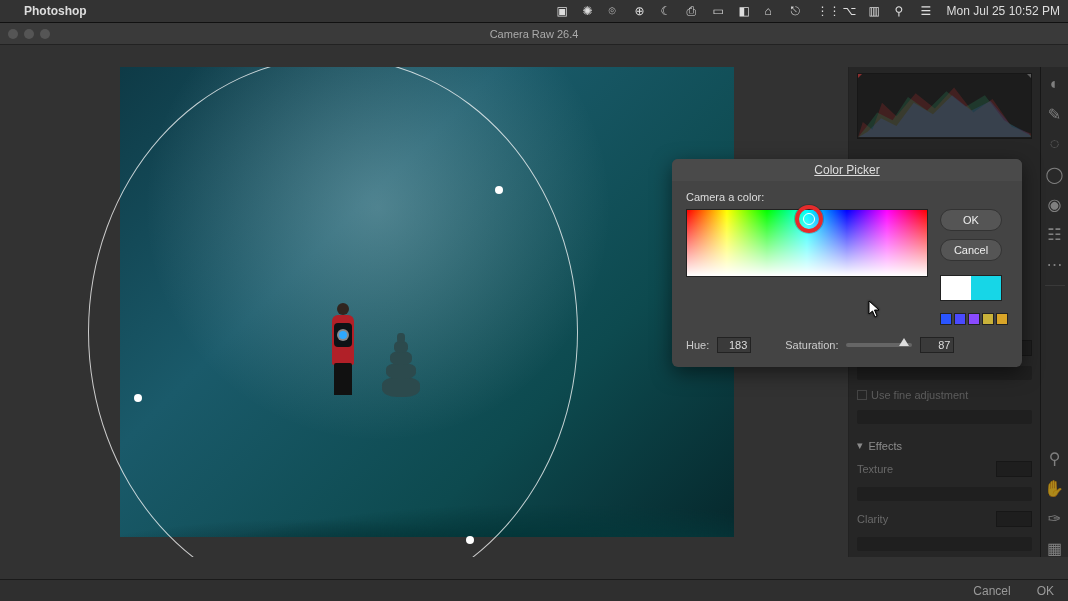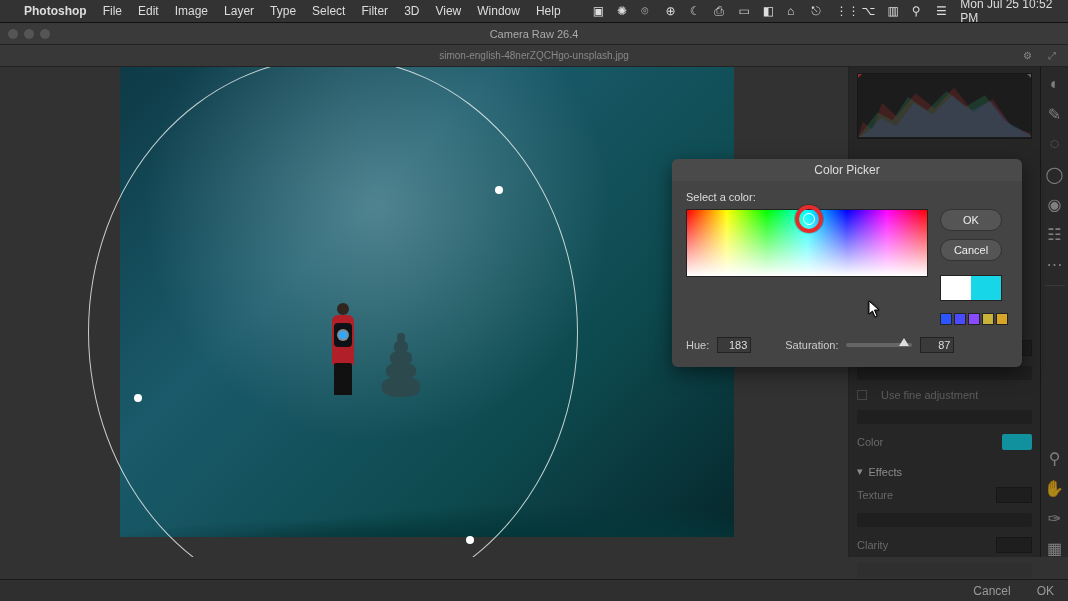--- a/index.html
+++ b/index.html
@@ -58,32 +58,32 @@
 .histogram .clip { position: absolute; top: -4px; width: 0; height: 0; border: 4px solid transparent; }
 .histogram .clip.left { left: 0; border-top-color: #c44; border-left-color: #c44; }
 .histogram .clip.right { right: 0; border-top-color: #888; border-right-color: #888; }
 .histogram svg { position: absolute; inset: 0; }
 .panel-row { display: flex; justify-content: space-between; align-items: center; padding: 5px 0; }
 .panel-row .label { color: #999; }
 .panel-row .slider-placeholder { height: 14px; background: #2f2f2f; border-radius: 2px; width: 100%; position: relative; }
 .panel-row .value-box { width: 36px; height: 16px; background: #2d2d2d; border: 1px solid #222; text-align: right; padding: 0 3px; color: #bbb; }
 .panel-section-title { margin-top: 6px; padding: 4px 0; color: #ccc; display: flex; align-items: center; gap: 6px; }
 .color-swatch { width: 30px; height: 16px; background: #1ad6e8; border-radius: 2px; }
-.checkbox-row { display: flex; align-items: center; gap: 14px; padding: 4px 0; color: #888; }
+.checkbox-row { display: flex; align-items: center; gap: 4px; padding: 4px 0; color: #888; }
 .checkbox-row .cb { width: 10px; height: 10px; border: 1px solid #666; }
 
 .cr-footer { position: absolute; left: 0; right: 0; bottom: 22px; height: 22px; background: #383838; border-top: 1px solid #222; display: flex; align-items: center; padding: 0 10px; color: #aaa; font-size: 11px; gap: 14px; }
 .cr-footer .spacer { flex: 1; }
 .cr-footer .view-toggle { width: 16px; height: 16px; background: #555; border-radius: 2px; margin-left: 6px; }
 
 .cr-bottombar { position: absolute; left: 0; right: 0; bottom: 0; height: 22px; background: #2f2f2f; display: flex; align-items: center; justify-content: flex-end; padding: 0 14px; gap: 26px; color: #999; font-size: 12px; border-top: 1px solid #1a1a1a; }
 
 
 .color-picker { position: absolute; left: 672px; top: 159px; width: 350px; background: #444; border-radius: 6px; box-shadow: 0 6px 20px rgba(0,0,0,0.5); color: #ddd; font-size: 11px; }
-.cp-title { height: 22px; background: #4a4a4a; border-radius: 6px 6px 0 0; display: flex; align-items: center; justify-content: center; font-size: 12px; color: #ddd; }
+.cp-title { height: 22px; background: #4a4a4a; border-radius: 6px 6px 0 0; display: flex; align-items: center; justify-content: center; font-size: 12px; color: #ddd; text-decoration: underline; }
 .cp-body { padding: 10px 14px 14px 14px; position: relative; }
 .cp-label { margin-bottom: 6px; }
 .cp-row { display: flex; gap: 12px; }
 .cp-field { position: relative; width: 242px; height: 68px; border: 1px solid #222;
   background: linear-gradient(to top, #fff, rgba(255,255,255,0) 100%),
               linear-gradient(to right, #ff0000 0%, #ffff00 16.6%, #00ff00 33.3%, #00ffff 50%, #0000ff 66.6%, #ff00ff 83.3%, #ff0000 100%);
 }
 .cp-field .marker { position: absolute; width: 28px; height: 28px; border: 4px solid #e52b2b; border-radius: 50%; transform: translate(-50%, -50%); pointer-events: none; box-shadow: 0 0 0 1px rgba(0,0,0,0.2); }
 .cp-field .marker .inner { position: absolute; inset: 4px; border: 1px solid #fff; border-radius: 50%; }
 .cp-buttons { display: flex; flex-direction: column; gap: 8px; }
@@ -99,33 +99,20 @@
 .cp-sliders .track .thumb { position: absolute; top: -5px; width: 0; height: 0; border-left: 5px solid transparent; border-right: 5px solid transparent; border-bottom: 8px solid #ddd; transform: translateX(-50%); }
 .cursor-arrow { position: absolute; left: 868px; top: 300px; width: 14px; height: 18px; pointer-events: none; }
 .cursor-arrow svg { filter: drop-shadow(0 0 1px rgba(0,0,0,0.8)); }
 </style>
 </head>
 <body>
 
 <div class="menubar">
   <span class="apple"></span>
   <span class="app-name">Photoshop</span>
-  <div class="menus">
-    <span>File</span>
-    <span>Edit</span>
-    <span>Image</span>
-    <span>Layer</span>
-    <span>Type</span>
-    <span>Select</span>
-    <span>Filter</span>
-    <span>3D</span>
-    <span>View</span>
-    <span>Window</span>
-    <span>Help</span>
-  </div>
   <div class="spacer"></div>
   <div class="status">
     <span class="glyph">▣</span>
     <span class="glyph">✺</span>
     <span class="glyph">⌾</span>
     <span class="glyph">⊕</span>
     <span class="glyph">☾</span>
     <span class="glyph">⎙</span>
     <span class="glyph">▭</span>
     <span class="glyph">◧</span>
@@ -142,25 +129,20 @@
 
 <div class="cr-window">
   <div class="cr-titlebar">
     <div class="traffic">
         <span></span>
         <span></span>
         <span></span>
       </div>
     <span>Camera Raw 26.4</span>
   </div>
-  <div class="cr-filebar">
-    <span>simon-english-48nerZQCHgo-unsplash.jpg</span>
-    <span class="gear">⚙</span>
-    <span class="expand">⤢</span>
-  </div>
 
   <div class="cr-body">
     <div class="canvas-area">
       <div class="image">
         <div class="haze"></div>
         <div class="fg"></div>
         <div class="person">
           <div class="head"></div>
           <div class="body"></div>
           <div class="pack">
@@ -204,24 +186,20 @@
           </div>
         <div class="panel-row">
             <div class="slider-placeholder"></div>
           </div>
         <div class="checkbox-row">
             <span class="cb"></span>
             <span>Use fine adjustment</span>
           </div>
         <div class="panel-row">
             <div class="slider-placeholder"></div>
-          </div>
-        <div class="panel-row">
-            <span class="label">Color</span>
-            <span class="color-swatch"></span>
           </div>
 
         <div class="panel-section-title">
             <span>▾</span>
             <span>Effects</span>
           </div>
         <div class="panel-row">
             <span class="label">Texture</span>
             <span class="value-box"></span>
           </div>
@@ -259,21 +237,21 @@
 
   <div class="cr-bottombar">
     <span>Cancel</span>
     <span>OK</span>
   </div>
 </div>
 
 <div class="color-picker">
   <div class="cp-title">Color Picker</div>
   <div class="cp-body">
-    <div class="cp-label">Select a color:</div>
+    <div class="cp-label">Camera a color:</div>
     <div class="cp-row">
       <div class="cp-field">
         <div class="marker" id="cp-marker" style="left: 50.8%; top: 13%;">
             <div class="inner"></div>
           </div>
       </div>
       <div class="cp-buttons">
         <div class="cp-btn">OK</div>
         <div class="cp-btn">Cancel</div>
         <div class="cp-swatchpair">

